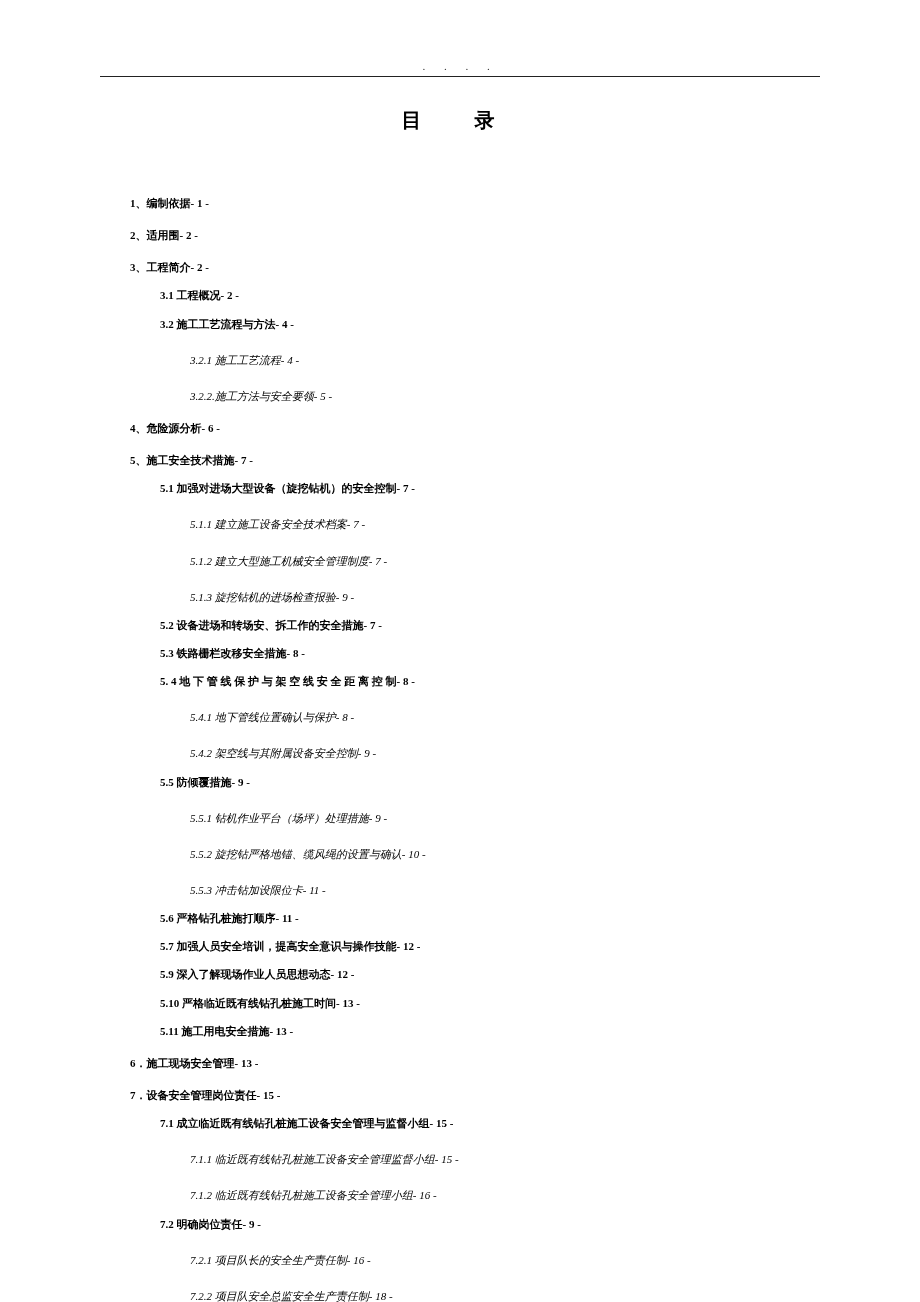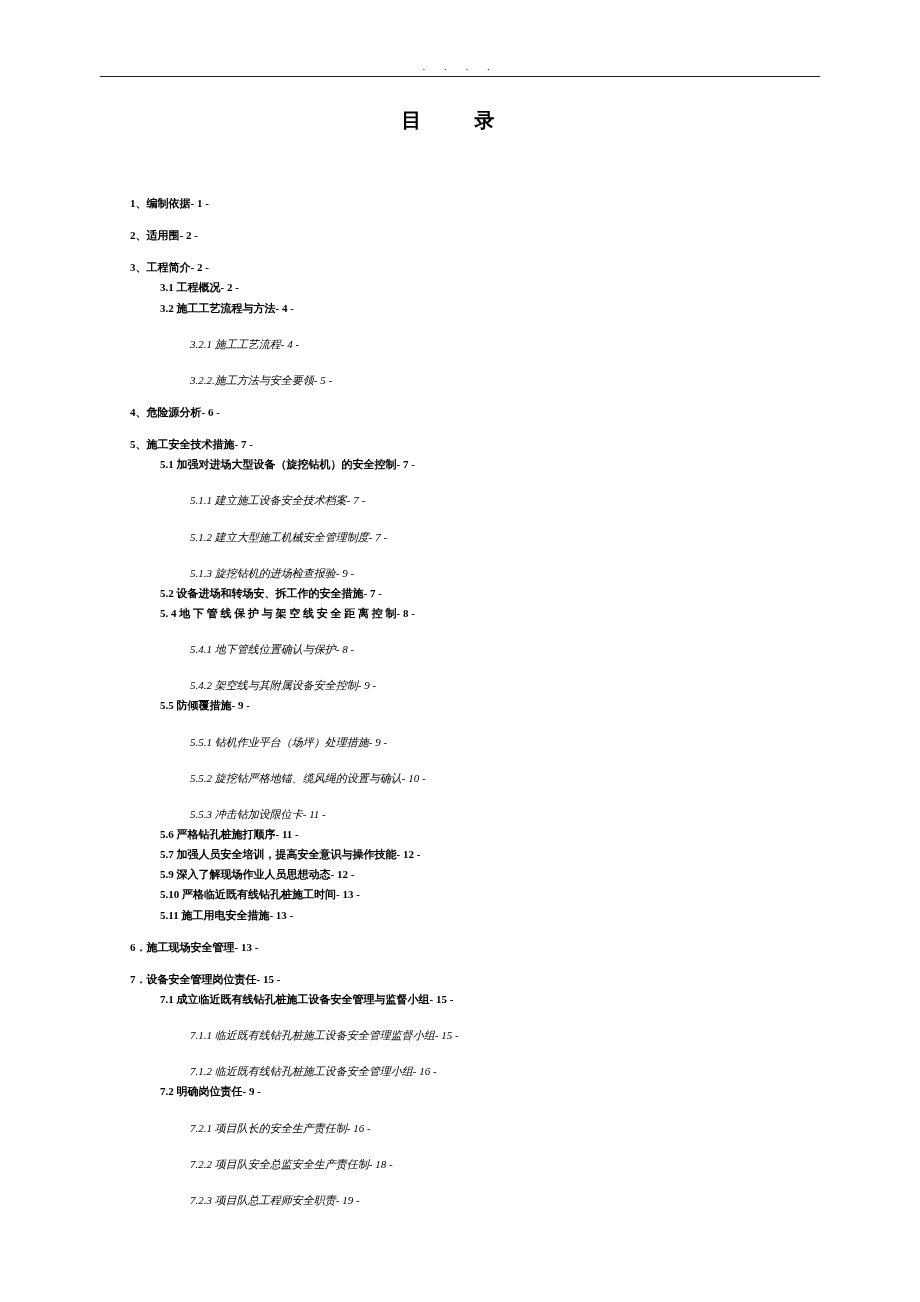--- a/index.html
+++ b/index.html
@@ -40,21 +40,21 @@
     line-height: 1.65;
   }
   .lvl1 {
     font-weight: bold;
     margin-top: 14px;
     margin-left: 30px;
   }
   .lvl2 {
     font-weight: bold;
     margin-left: 60px;
-    margin-top: 2px;
+    margin-top: 10px;
   }
   .lvl3 {
     font-style: italic;
     margin-left: 90px;
     margin-top: 18px;
     font-weight: normal;
   }
 </style>
 </head>
 <body>
@@ -73,20 +73,21 @@
       <div class="lvl2">3.2 施工工艺流程与方法- 4 -</div>
       <div class="lvl3">3.2.1 施工工艺流程- 4 -</div>
       <div class="lvl3">3.2.2.施工方法与安全要领- 5 -</div>
       <div class="lvl1">4、危险源分析- 6 -</div>
       <div class="lvl1">5、施工安全技术措施- 7 -</div>
       <div class="lvl2">5.1 加强对进场大型设备（旋挖钻机）的安全控制- 7 -</div>
       <div class="lvl3">5.1.1 建立施工设备安全技术档案- 7 -</div>
       <div class="lvl3">5.1.2 建立大型施工机械安全管理制度- 7 -</div>
       <div class="lvl3">5.1.3 旋挖钻机的进场检查报验- 9 -</div>
       <div class="lvl2">5.2 设备进场和转场安、拆工作的安全措施- 7 -</div>
+      <div class="lvl2">5.3 铁路栅栏改移安全措施- 8 -</div>
       <div class="lvl2">5. 4 地 下 管 线 保 护 与 架 空 线 安 全 距 离 控 制- 8 -</div>
       <div class="lvl3">5.4.1 地下管线位置确认与保护- 8 -</div>
       <div class="lvl3">5.4.2 架空线与其附属设备安全控制- 9 -</div>
       <div class="lvl2">5.5 防倾覆措施- 9 -</div>
       <div class="lvl3">5.5.1 钻机作业平台（场坪）处理措施- 9 -</div>
       <div class="lvl3">5.5.2 旋挖钻严格地锚、缆风绳的设置与确认- 10 -</div>
       <div class="lvl3">5.5.3 冲击钻加设限位卡- 11 -</div>
       <div class="lvl2">5.6 严格钻孔桩施打顺序- 11 -</div>
       <div class="lvl2">5.7 加强人员安全培训，提高安全意识与操作技能- 12 -</div>
       <div class="lvl2">5.9 深入了解现场作业人员思想动态- 12 -</div>

